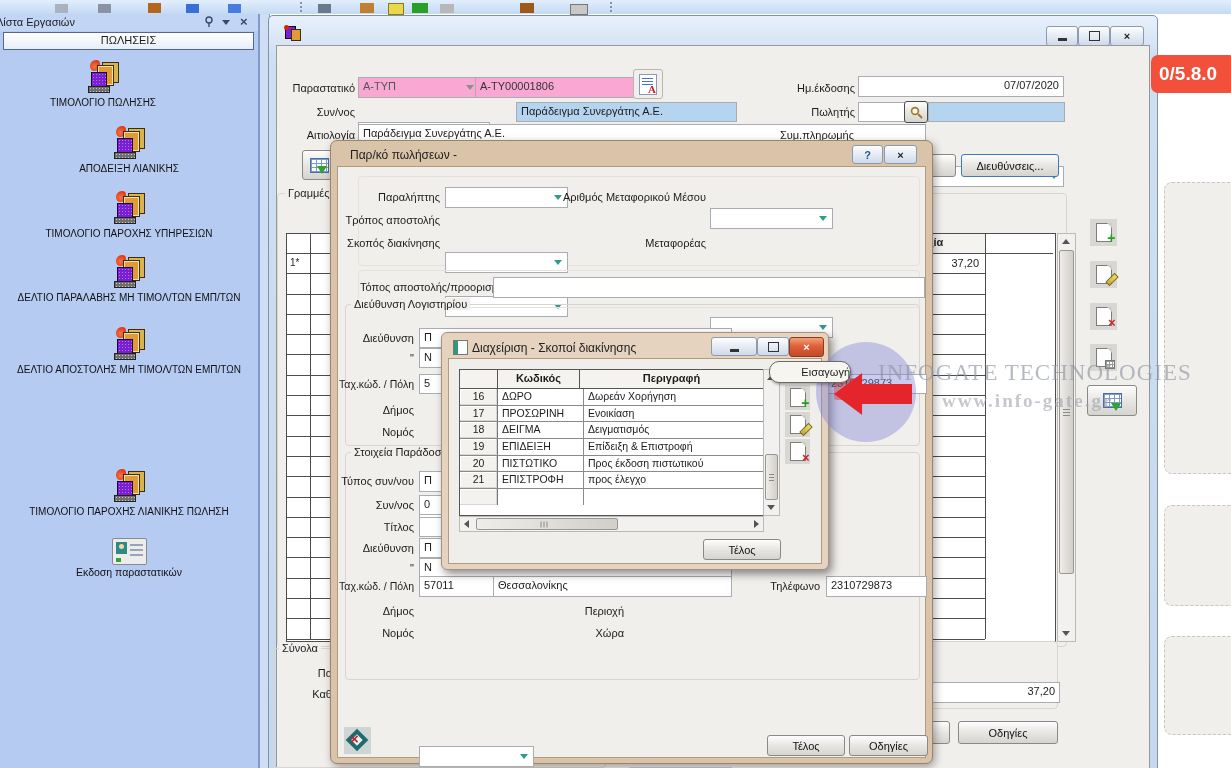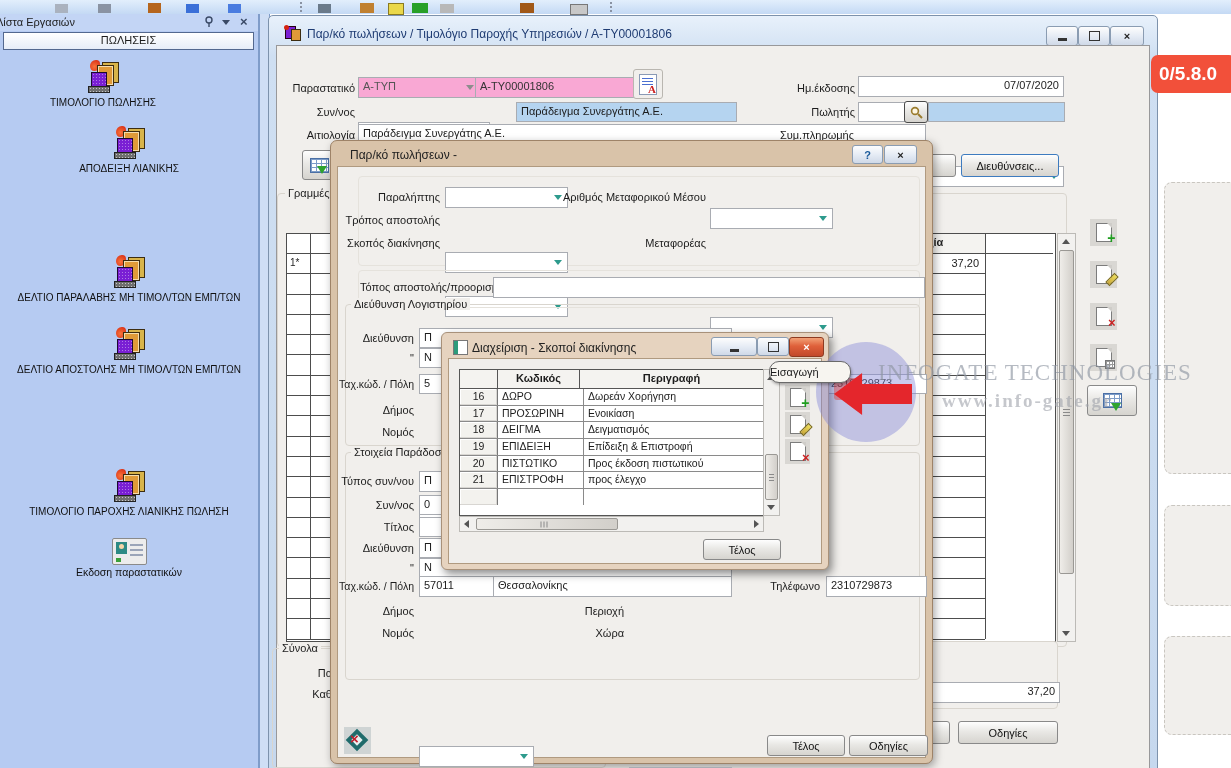--- a/index.html
+++ b/index.html
@@ -108,20 +108,30 @@
     <div class="abs" style="left:0;top:112px;width:258px">
       <div class="doc-ic">
           <i class="flame"></i>
           <i class="pg2"></i>
           <i class="pg1"></i>
           <i class="cube"></i>
           <i class="pbase"></i>
         </div>
       <div class="sb-lab">ΑΠΟΔΕΙΞΗ ΛΙΑΝΙΚΗΣ</div>
     </div>
+    <div class="abs" style="left:0;top:177px;width:258px">
+      <div class="doc-ic">
+          <i class="flame"></i>
+          <i class="pg2"></i>
+          <i class="pg1"></i>
+          <i class="cube"></i>
+          <i class="pbase"></i>
+        </div>
+      <div class="sb-lab">ΤΙΜΟΛΟΓΙΟ ΠΑΡΟΧΗΣ ΥΠΗΡΕΣΙΩΝ</div>
+    </div>
     <div class="abs" style="left:0;top:241px;width:258px">
       <div class="doc-ic">
           <i class="flame"></i>
           <i class="pg2"></i>
           <i class="pg1"></i>
           <i class="cube"></i>
           <i class="pbase"></i>
         </div>
       <div class="sb-lab">ΔΕΛΤΙΟ ΠΑΡΑΛΑΒΗΣ ΜΗ ΤΙΜΟΛ/ΤΩΝ ΕΜΠ/ΤΩΝ</div>
     </div>
@@ -162,21 +172,20 @@
   <div class="abs dash" style="left:1164px;top:182px;width:75px;height:290px"></div>
   <div class="abs dash" style="left:1164px;top:505px;width:75px;height:99px"></div>
   <div class="abs dash" style="left:1164px;top:636px;width:75px;height:97px"></div>
 
   <div class="abs" style="left:268px;top:15px;width:888px;height:753px;background:linear-gradient(#e8f1fb,#cfdff2 40px,#c6d8ee);border:1px solid #7d92ac;border-radius:5px 5px 0 0">
     <div class="abs" style="left:15px;top:9px;width:17px;height:17px">
       <i class="abs" style="left:1px;top:1px;width:9px;height:11px;background:#7a1fd4;border:1px solid #201"></i>
       <i class="abs" style="left:7px;top:4px;width:8px;height:10px;background:#e09a38;border:1px solid #3c2c10"></i>
       <i class="abs" style="left:0;top:0;width:5px;height:5px;background:#d42310;border-radius:50%"></i>
     </div>
-    <span class="abs" style="left:38px;top:11px;font-size:12px;color:#1f3c73;white-space:nowrap">Παρ/κό πωλήσεων / Τιμολόγιο Παροχής Υπηρεσιών / Α-ΤΥ00001806</span>
     <div class="abs cap" style="left:777px;top:10px;width:30px;height:18px">
         <i style="width:9px;height:3px;background:#333;margin-top:7px"></i>
       </div>
     <div class="abs cap" style="left:809px;top:10px;width:30px;height:18px">
         <i style="width:9px;height:8px;border:1px solid #333"></i>
       </div>
     <div class="abs cap" style="left:841px;top:10px;width:32px;height:18px">
         <span style="font-weight:bold">×</span>
       </div>
 
@@ -482,21 +491,21 @@
           <b class="glyph" style="right:-5px;bottom:-4px;color:#cc2222;font-size:13px">×</b>
         </span>
     </div>
   </div>
 
   <div class="abs" style="left:816px;top:342px;width:100px;height:100px;border-radius:50%;background:rgba(128,130,214,.42);z-index:25;pointer-events:none">
     <i class="abs" style="left:18px;top:36px;width:28px;height:22px;background:rgba(215,60,60,.45);border-radius:3px"></i>
     <i class="abs" style="left:30px;top:42px;width:34px;height:12px;background:rgba(255,255,255,.35);border-radius:2px"></i>
   </div>
 
-  <div class="abs" style="left:769px;top:361px;width:80px;height:20px;background:#f7f5f0;border:1px solid #6a6a6a;border-radius:10px;display:flex;align-items:center;justify-content:flex-start;box-shadow:1px 2px 3px rgba(0,0,0,.3);z-index:26">
+  <div class="abs" style="left:769px;top:361px;width:80px;height:20px;background:#f7f5f0;border:1px solid #6a6a6a;border-radius:10px;display:flex;align-items:center;justify-content:flex-end;box-shadow:1px 2px 3px rgba(0,0,0,.3);z-index:26">
     <span style="font-size:11px">Εισαγωγή</span>
   </div>
 
   <div class="abs wmark" style="left:878px;top:360px;font-size:23px;z-index:27"><span>INFOGATE TECHNOLOGIES</span></div>
   <div class="abs wmark" style="left:942px;top:390px;font-size:19px;font-family:Liberation Serif, serif;font-weight:bold;letter-spacing:2px;color:rgba(158,162,170,.6);z-index:27"><span>www.info-gate.gr</span></div>
 
   <div class="abs" style="left:834px;top:373px;width:78px;height:42px;background:#e4262c;clip-path:polygon(0 50%,36% 0,36% 26%,100% 26%,100% 74%,36% 74%,36% 100%);filter:drop-shadow(2px 2px 2px rgba(0,0,0,.35));z-index:30"></div>
 
 </div>
 

